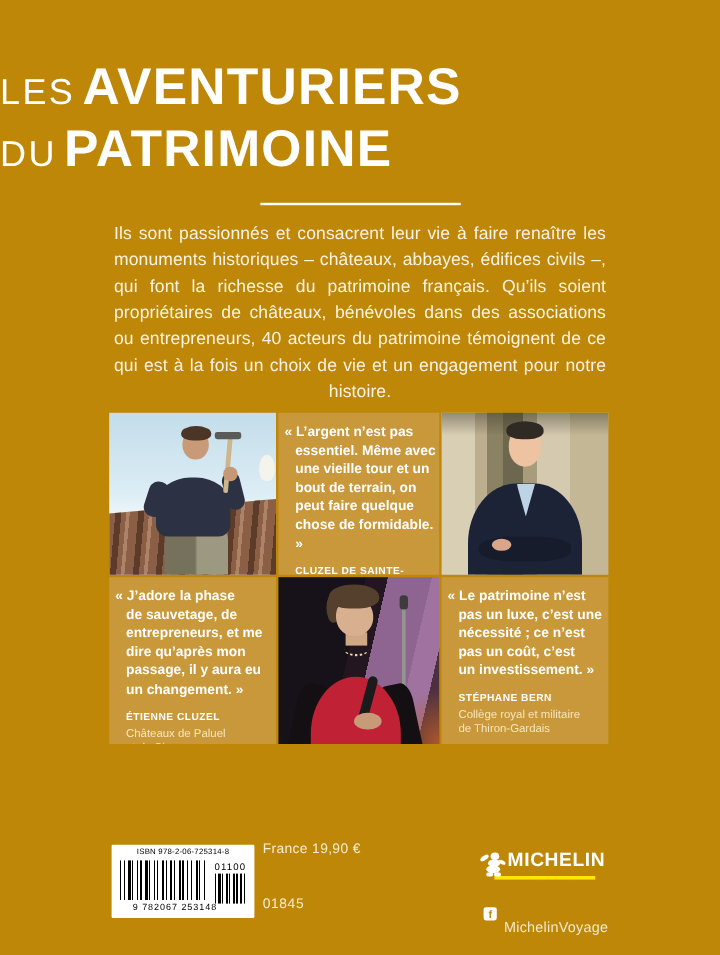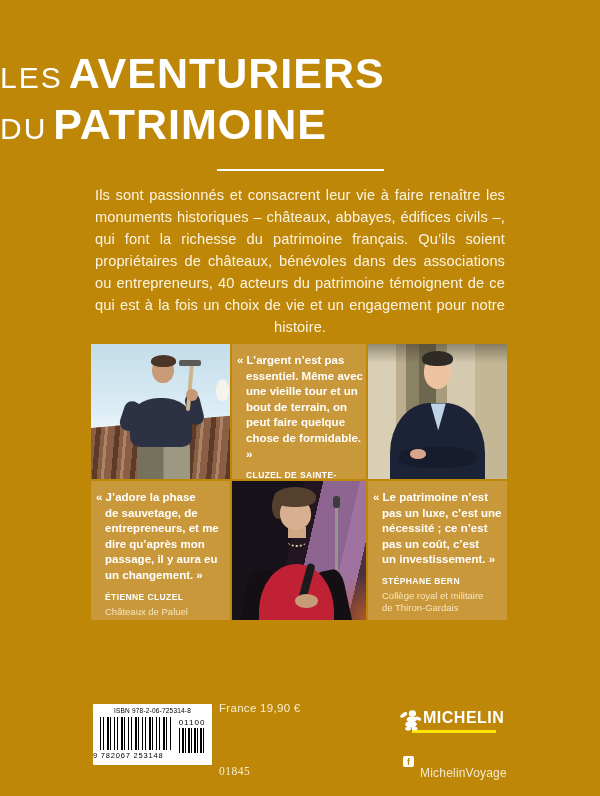--- a/index.html
+++ b/index.html
@@ -69,26 +69,26 @@
   .p3-hair2{position:absolute;left:30%;top:9%;width:9%;height:18%;background:#55402e;border-radius:50%;}
   .p3-necklace{position:absolute;left:41%;top:39%;width:15%;height:7%;border-bottom:2px dotted #e8d9a0;border-radius:50%;}
   .p3-mic{position:absolute;left:52%;bottom:9%;width:8px;height:32%;background:#1b1b1e;transform:rotate(15deg);border-radius:4px;}
   .p3-hand{position:absolute;left:47%;bottom:9%;width:17%;height:10%;background:#c79a78;border-radius:50%;}
 
   
   .barcode-box{position:absolute;left:93px;top:704px;width:119px;height:61px;background:#fff;border-radius:1px;color:#000;}
   .isbn{position:absolute;top:3px;left:0;width:100%;text-align:center;font-size:6.5px;letter-spacing:0.2px;color:#000;}
   .bars-main{position:absolute;left:7px;top:13px;width:73px;height:33px;
      background:repeating-linear-gradient(90deg,#000 0 1px,#fff 1px 3px,#000 3px 4px,#fff 4px 7px,#000 7px 9px,#fff 9px 10px,#000 10px 11px,#fff 11px 14px);}
-  .ean-digits{position:absolute;left:0;top:47px;width:88px;text-align:left;font-size:7.5px;letter-spacing:0.8px;color:#000;white-space:nowrap;}
+  .ean-digits{position:absolute;left:0;top:47px;width:88px;text-align:right;font-size:7.5px;letter-spacing:0.8px;color:#000;white-space:nowrap;}
   .addon-num{position:absolute;left:84px;top:14px;width:30px;text-align:center;font-size:8px;letter-spacing:1px;color:#000;}
   .bars-addon{position:absolute;left:86px;top:24px;width:26px;height:25px;
      background:repeating-linear-gradient(90deg,#000 0 1px,#fff 1px 3px,#000 3px 5px,#fff 5px 6px);}
   .price{position:absolute;left:219px;top:702px;font-size:11.5px;letter-spacing:0.3px;color:#F7EDD2;text-align:right;}
-  .print-code{position:absolute;left:219px;top:765px;font-size:11.5px;letter-spacing:0.5px;color:#F7EDD2;font-family:Liberation Serif, serif;}
+  .print-code{position:absolute;left:219px;top:748px;font-size:11.5px;letter-spacing:0.5px;color:#F7EDD2;}
 
   .michelin{position:absolute;left:398px;top:709px;width:110px;}
   .bibendum{position:absolute;left:0;top:0;}
   .brand{display:block;margin-left:25px;font-size:16px;font-weight:700;letter-spacing:0.5px;color:#fff;white-space:nowrap;}
   .yellow-bar{margin:3px 0 0 14px;width:84px;height:3px;background:#FFE600;}
 
   .social{position:absolute;left:403px;top:742px;}
   .social-row{display:flex;align-items:center;margin-bottom:3px;}
   .fb-icon{display:inline-block;width:11px;height:11px;background:#fff;border-radius:2px;
            color:#BF8708;font-size:9px;font-weight:700;text-align:center;line-height:12px;}

